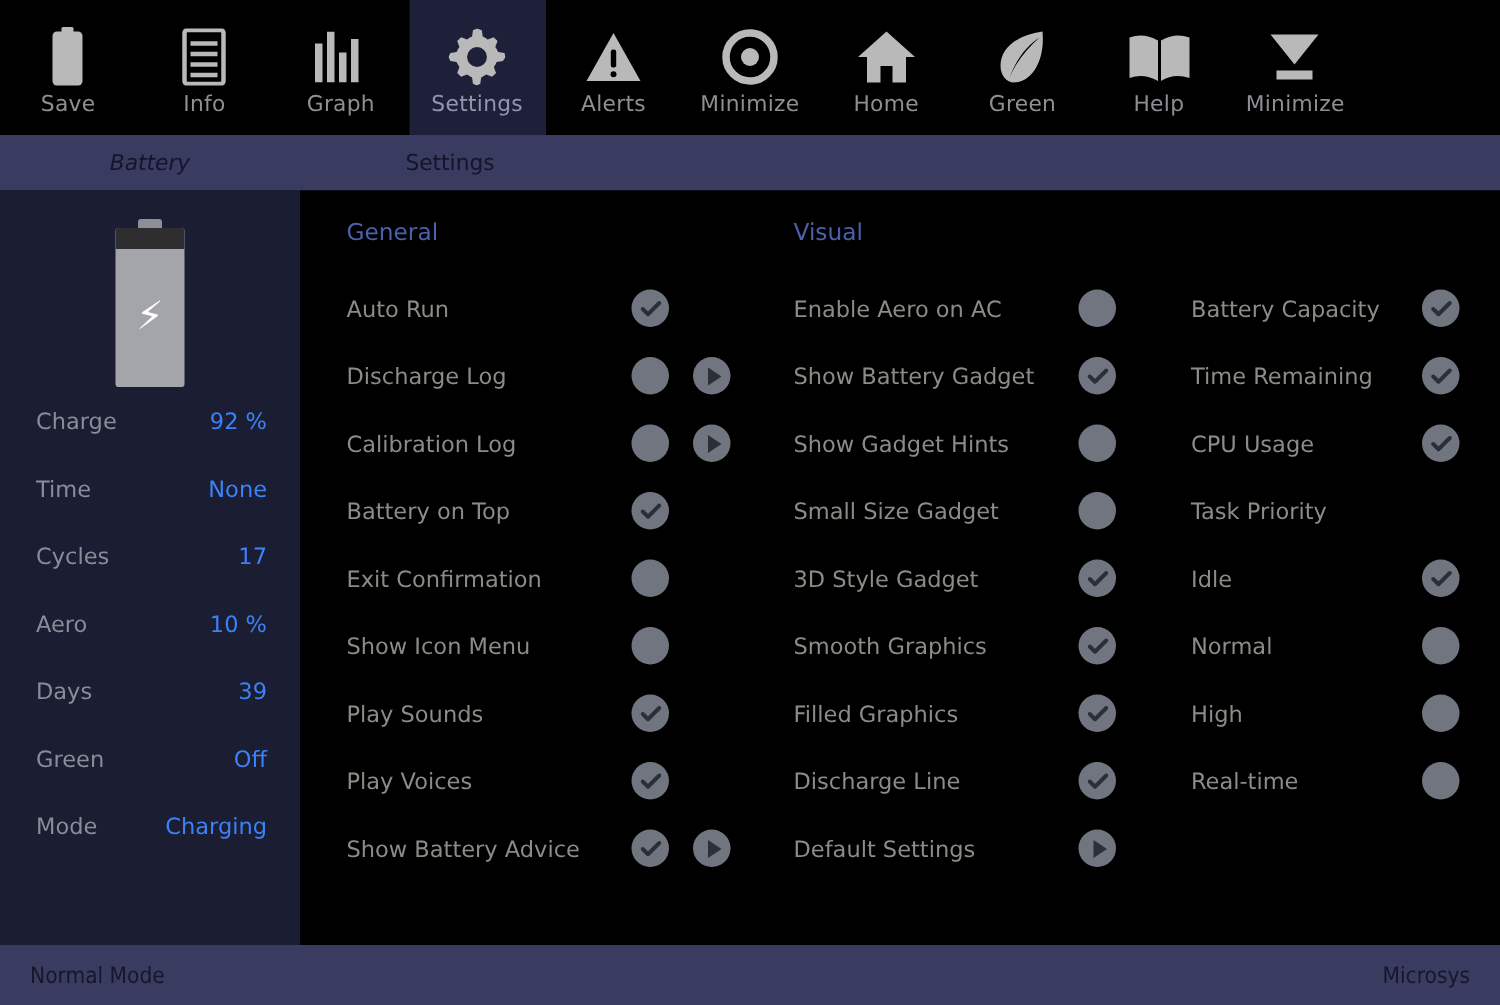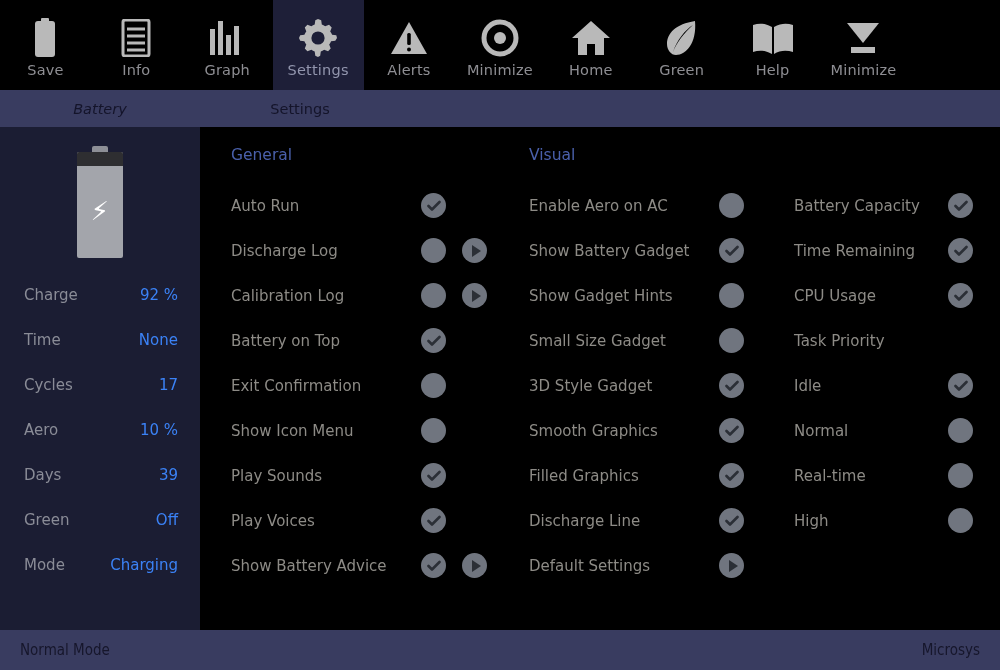--- a/index.html
+++ b/index.html
@@ -84,21 +84,21 @@
     position: absolute; top: 0; left: 0; width: 46px; height: 14px;
     background: #2e2e31;
   }
   .battery .bolt {
     position: absolute; left: 50%; top: 56%; transform: translate(-50%,-50%);
     color: #ffffff; font-size: 26px; line-height: 1;
   }
 
   .stats { padding: 10px 0 0 0; }
   .stat-row {
-    display: flex; align-items: center; justify-content: space-between;
+    display: flex; align-items: flex-start; justify-content: space-between;
     padding: 0 22px 0 24px;
     height: 45px;
   }
   .stat-label { font-size: 15px; color: #8a8c97; }
   .stat-value { font-size: 15px; color: #3b82f6; }
 
   
   .content {
     position: absolute; top: 127px; left: 200px;
     width: 800px; height: 503px;
@@ -566,27 +566,27 @@
             </span>
           </span>
         </div>
         <div class="opt-row">
           <span class="opt-label">Normal</span>
           <span class="ctrl-slot">
             <span class="chk"></span>
           </span>
         </div>
         <div class="opt-row">
+          <span class="opt-label">High</span>
+          <span class="ctrl-slot">
+            <span class="chk"></span>
+          </span>
+        </div>
+        <div class="opt-row">
           <span class="opt-label">Real-time</span>
-          <span class="ctrl-slot">
-            <span class="chk"></span>
-          </span>
-        </div>
-        <div class="opt-row">
-          <span class="opt-label">High</span>
           <span class="ctrl-slot">
             <span class="chk"></span>
           </span>
         </div>
       </div>
   </div>
 
   <div class="statusbar">
     <span class="status-text">Normal Mode</span>
     <span class="status-text">Microsys</span>

